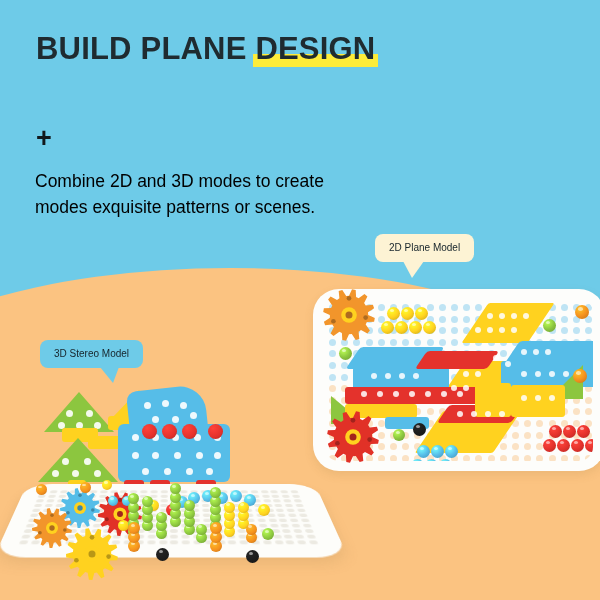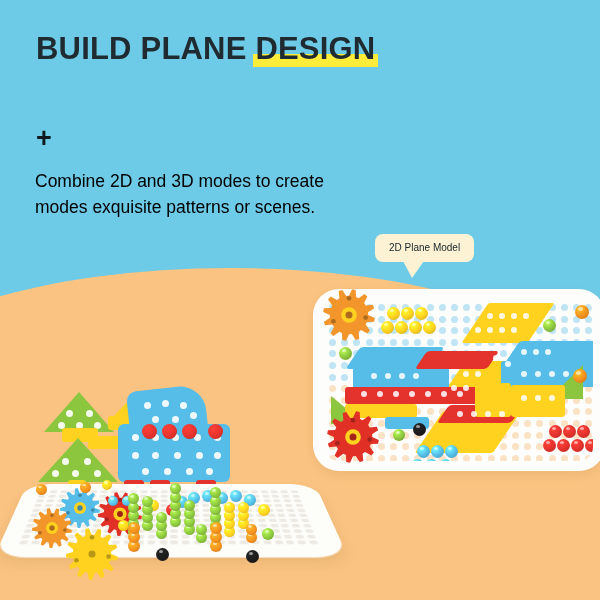--- a/index.html
+++ b/index.html
@@ -1002,14 +1002,18 @@
       <div class="peg" style="left: 36px; top: 14px; width: 11px; height: 11px; background: radial-gradient(circle at 34% 28%, rgb(255, 191, 40), rgb(245, 145, 30) 58%, rgb(186, 110, 23)); z-index: 0;"></div>
       <div class="peg" style="left: 80px; top: 12px; width: 11px; height: 11px; background: radial-gradient(circle at 34% 28%, rgb(255, 191, 40), rgb(245, 145, 30) 58%, rgb(186, 110, 23)); z-index: 0;"></div>
       <div class="peg" style="left: 102px; top: 10px; width: 10px; height: 10px; background: radial-gradient(circle at 34% 28%, rgb(255, 255, 41), rgb(255, 210, 31) 58%, rgb(194, 160, 24)); z-index: 0;"></div>
     </div>
 
   <div class="bubble cream" id="bubble2d">
     <span class="lbl">2D Plane Model</span>
     <span class="tail"></span>
   </div>
 
+  <div class="bubble blue" id="bubble3d">
+    <span class="lbl">3D Stereo Model</span>
+    <span class="tail"></span>
+  </div>
 
 </div>
 
 </body></html>

